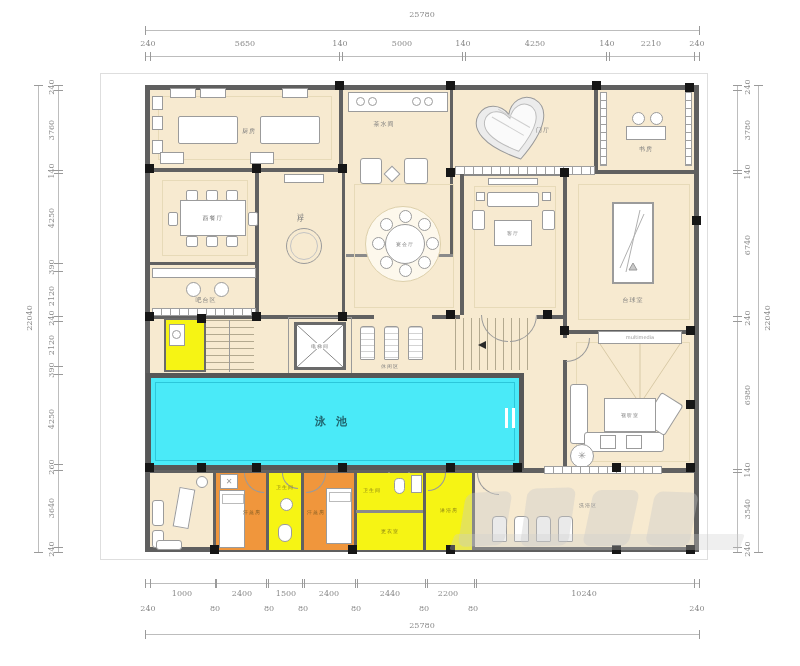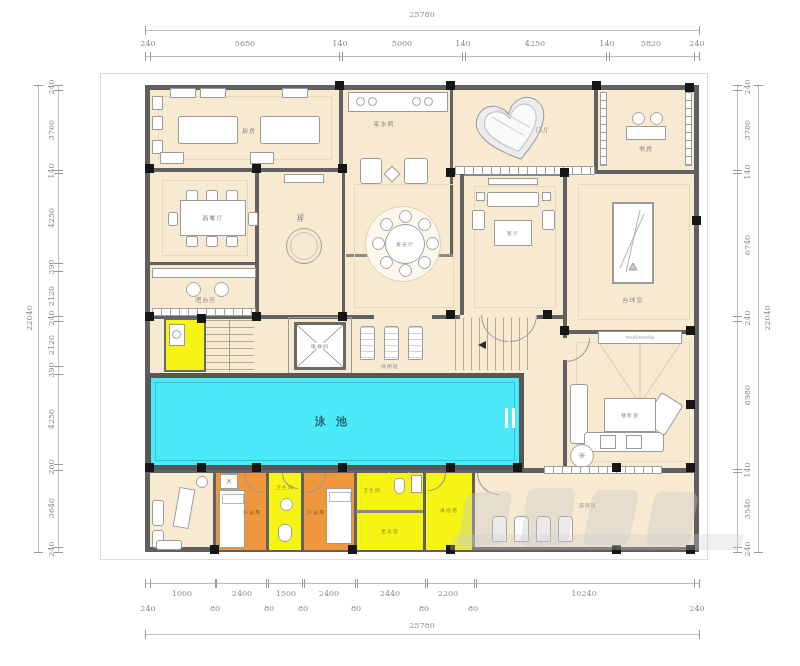--- a/index.html
+++ b/index.html
@@ -55,21 +55,21 @@
       <div class="tick" style="left: 0px; top: -4px; width: 1px; height: 9px;"></div>
       <div class="tick" style="left: 554px; top: -4px; width: 1px; height: 9px;"></div>
     </div>
   <div class="dim" style="left:148px;top:43px;">240</div>
   <div class="dim" style="left:245px;top:43px;">5650</div>
   <div class="dim" style="left:340px;top:43px;">140</div>
   <div class="dim" style="left:402px;top:43px;">5000</div>
   <div class="dim" style="left:463px;top:43px;">140</div>
   <div class="dim" style="left:535px;top:43px;">4250</div>
   <div class="dim" style="left:607px;top:43px;">140</div>
-  <div class="dim" style="left:651px;top:43px;">5820</div>
+  <div class="dim" style="left:651px;top:43px;">2210</div>
   <div class="dim" style="left:697px;top:43px;">240</div>
   <div class="dimline" style="left:145px;top:56px;width:554px;height:1px;">
       <div class="tick" style="left: 0px; top: -4px; width: 1px; height: 9px;"></div>
       <div class="tick" style="left: 5px; top: -4px; width: 1px; height: 9px;"></div>
       <div class="tick" style="left: 194px; top: -4px; width: 1px; height: 9px;"></div>
       <div class="tick" style="left: 197px; top: -4px; width: 1px; height: 9px;"></div>
       <div class="tick" style="left: 317px; top: -4px; width: 1px; height: 9px;"></div>
       <div class="tick" style="left: 320px; top: -4px; width: 1px; height: 9px;"></div>
       <div class="tick" style="left: 461px; top: -4px; width: 1px; height: 9px;"></div>
       <div class="tick" style="left: 464px; top: -4px; width: 1px; height: 9px;"></div>

